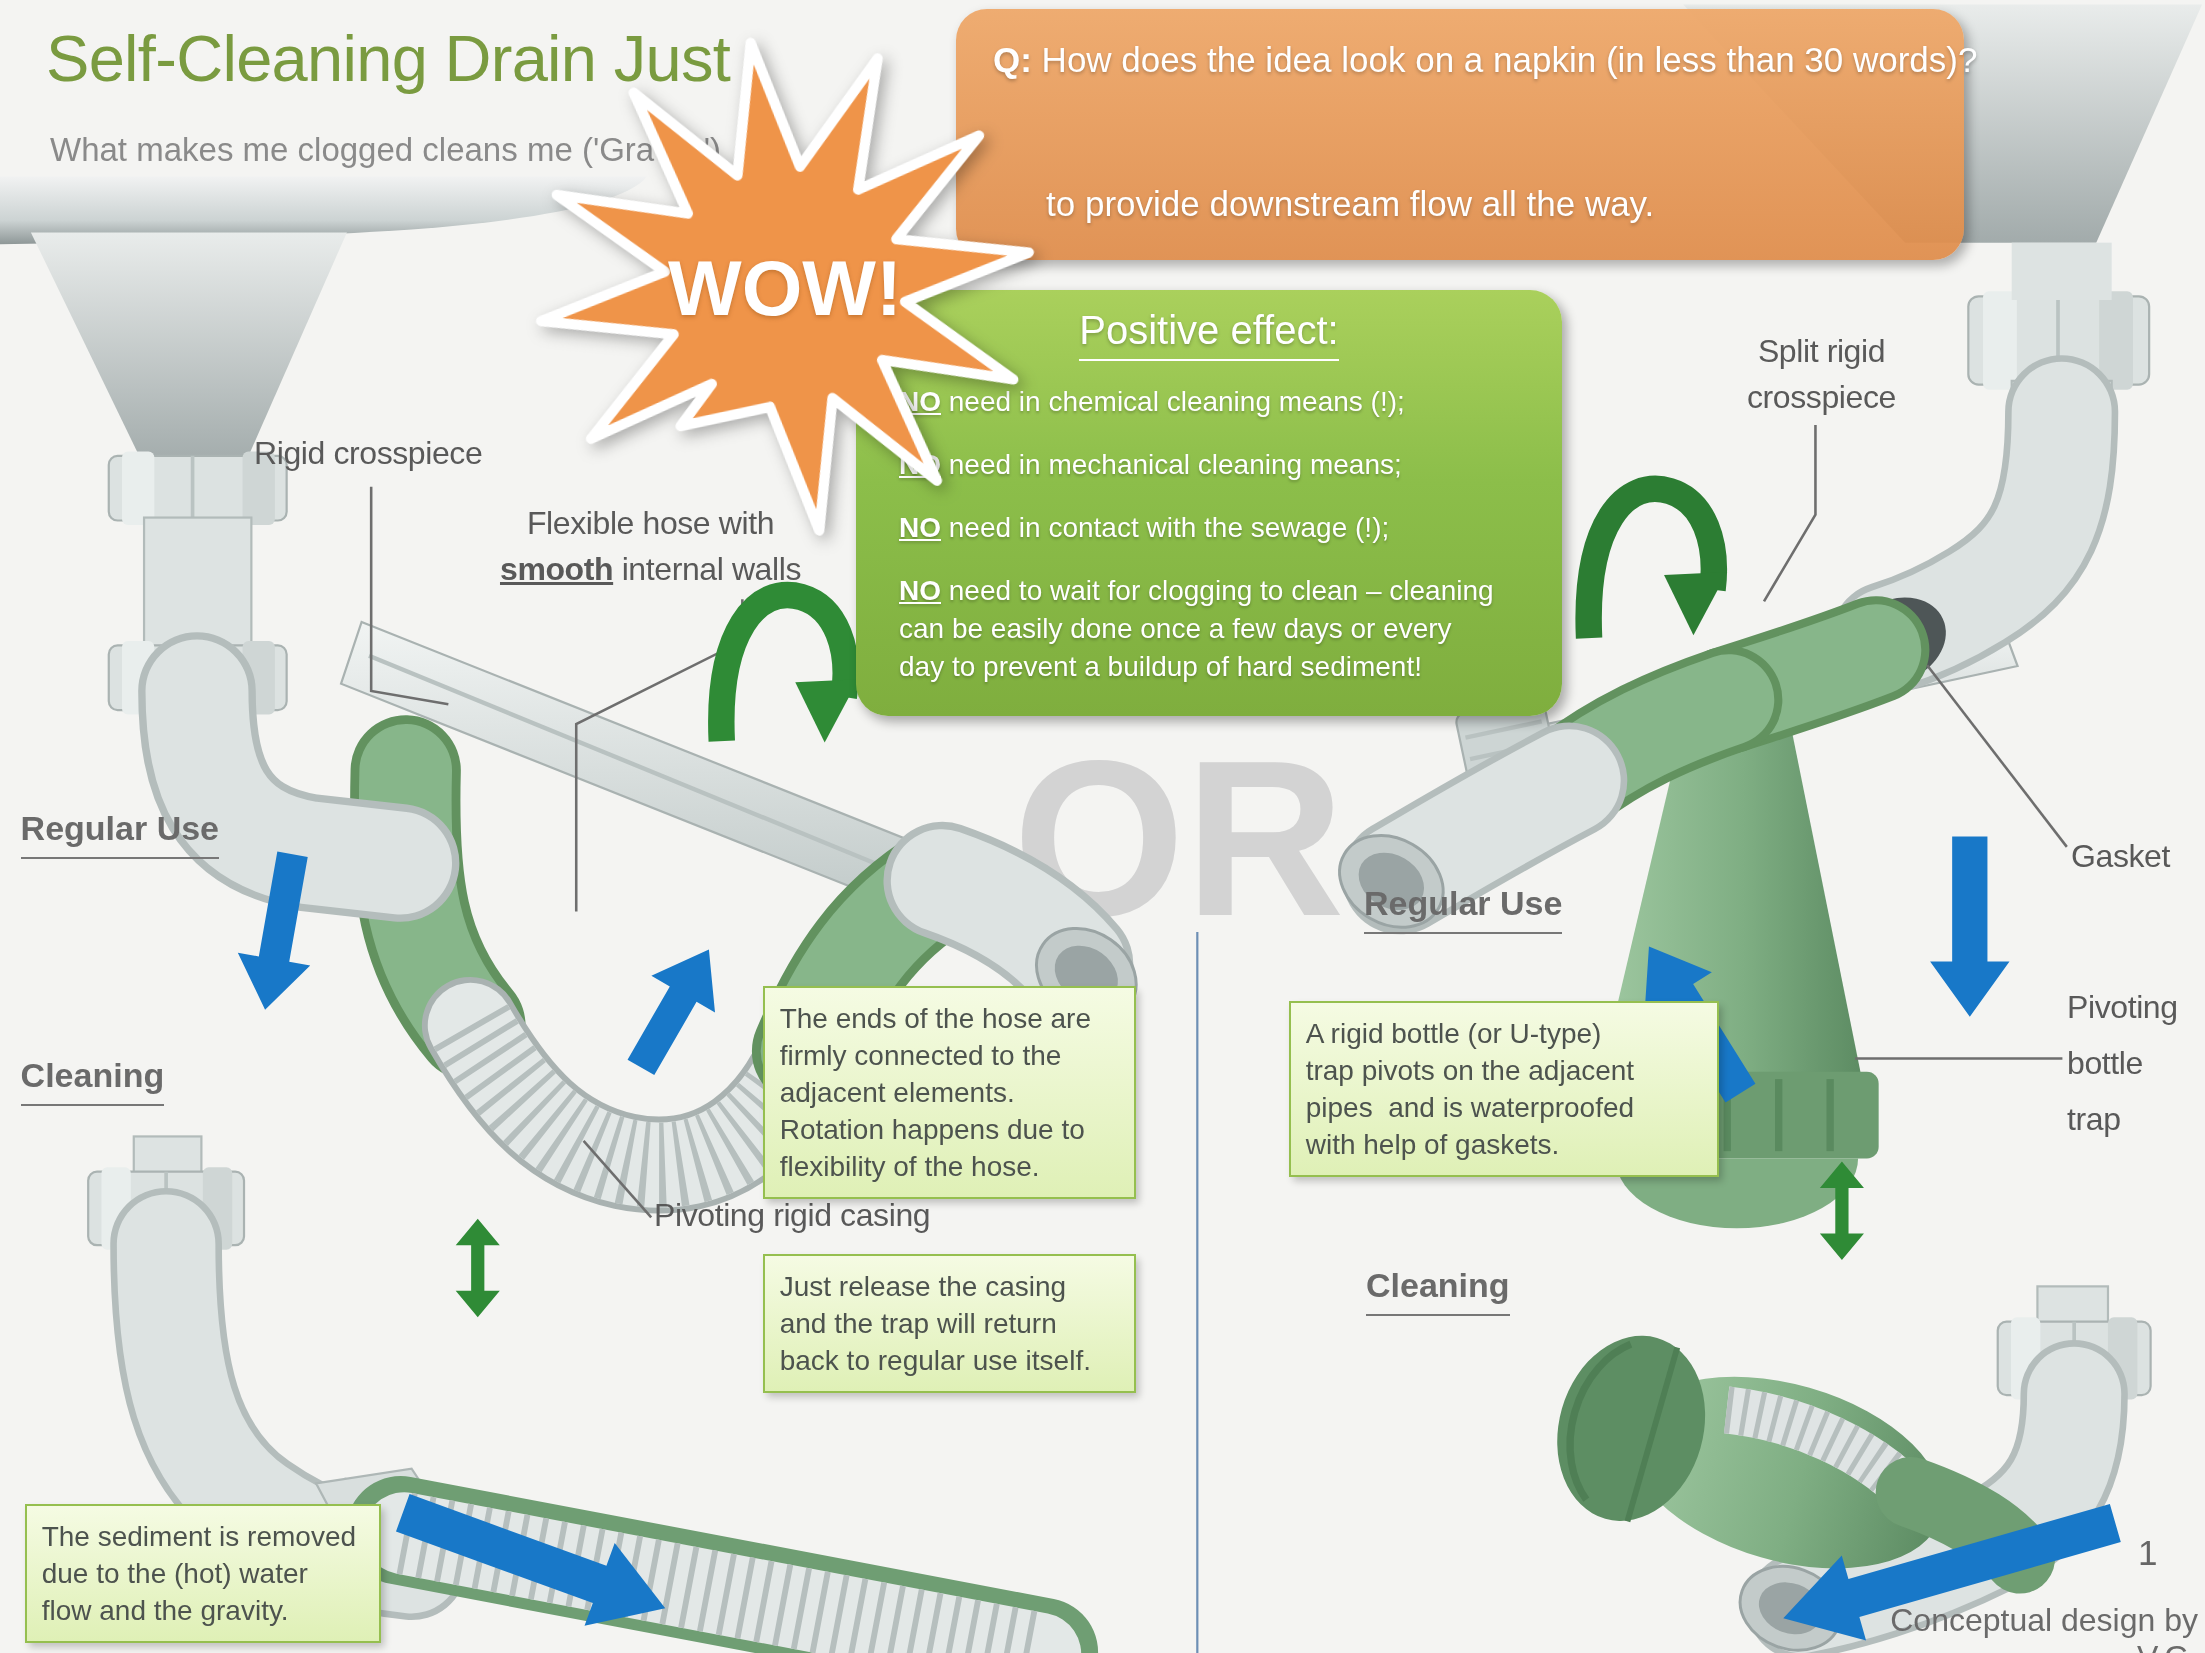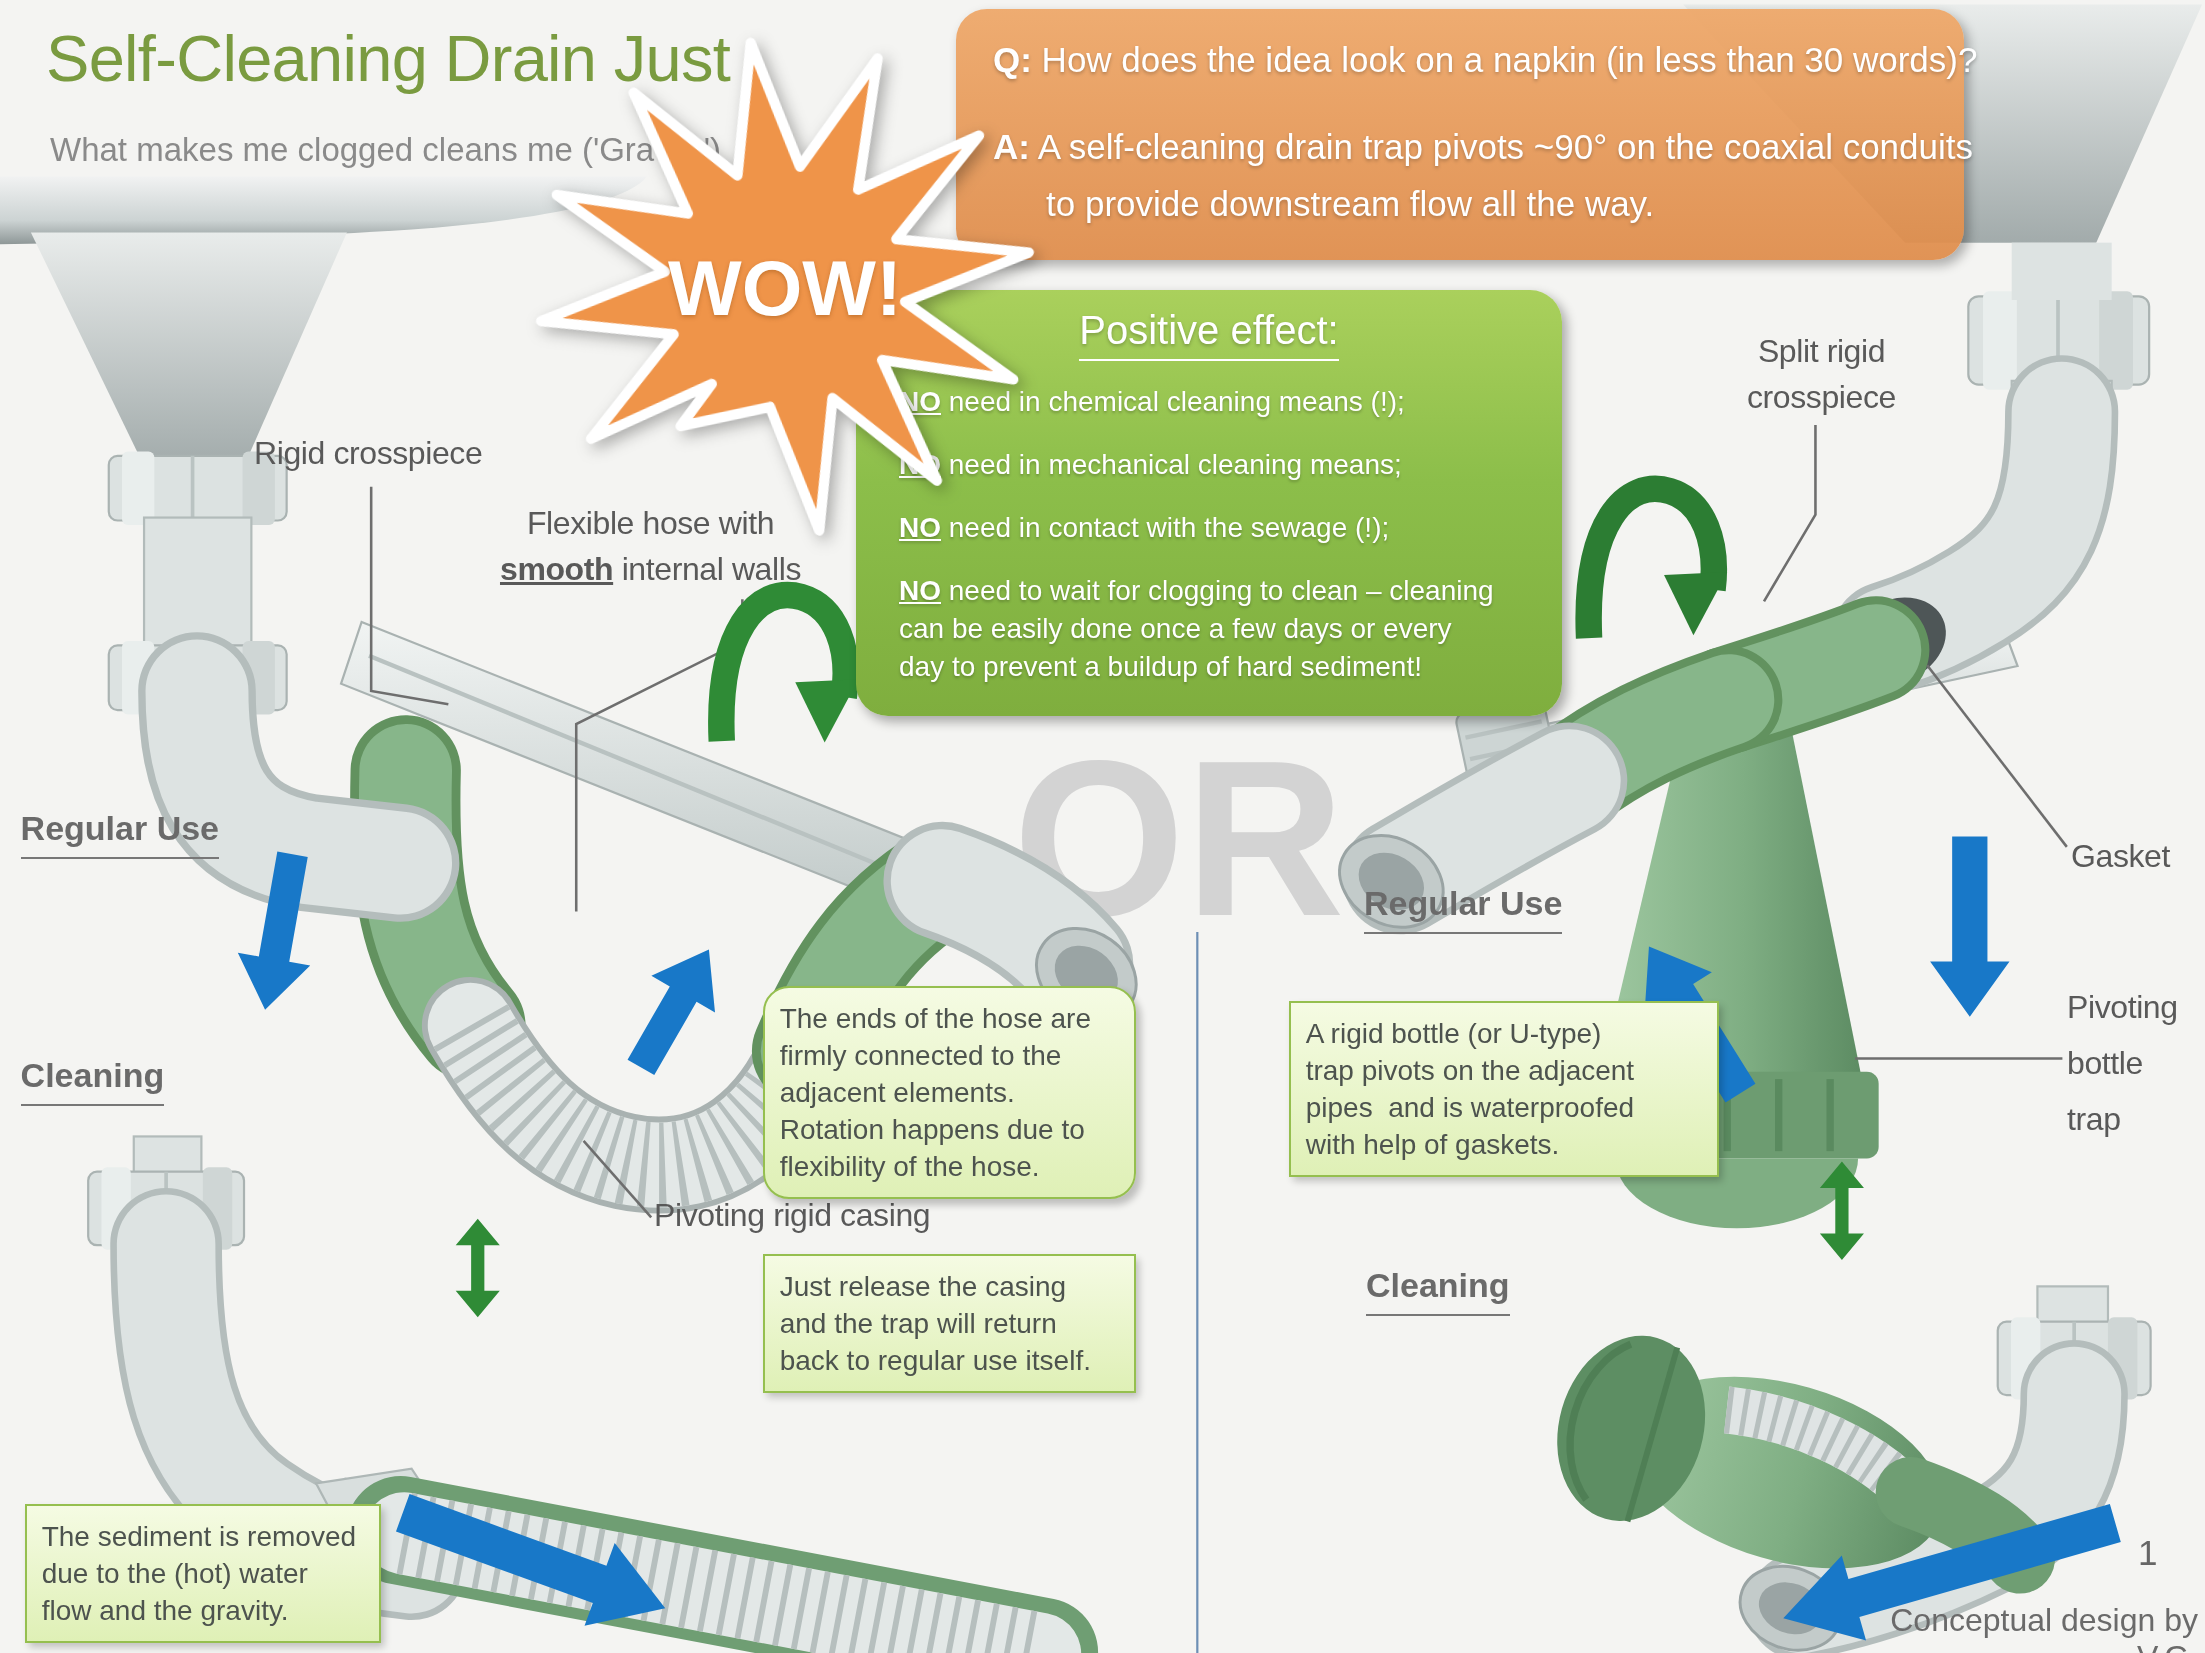--- a/index.html
+++ b/index.html
@@ -271,39 +271,38 @@
 
 <div class="abs label" style="left:1700px;top:328px;width:243px;text-align:center;line-height:46px;">Split rigid
 crosspiece</div>
 <div class="abs label" style="left:2071px;top:838px;">Gasket</div>
 <div class="abs label" style="left:2067px;top:979px;line-height:56px;">Pivoting
 bottle
 trap</div>
 <div class="abs" style="left:1364px;top:884px;z-index:4;"><span class="heading">Regular Use</span></div>
 <div class="abs" style="left:1366px;top:1266px;z-index:4;"><span class="heading">Cleaning</span></div>
 
-<div class="note" style="left:763px;top:986px;width:340px;border-radius:26px;">The ends of the hose are
+<div class="note" style="left:763px;top:986px;width:340px;">The ends of the hose are
 firmly connected to the
 adjacent elements.
 Rotation happens due to
 flexibility of the hose.</div>
 <div class="note" style="left:763px;top:1254px;width:340px;">Just release the casing
 and the trap will return
 back to regular use itself.</div>
 <div class="note" style="left:25px;top:1504px;width:323px;">The sediment is removed
 due to the (hot) water
 flow and the gravity.</div>
 <div class="note" style="left:1289px;top:1001px;width:397px;">A rigid bottle (or U-type)
 trap pivots on the adjacent
 pipes  and is waterproofed
 with help of gaskets.</div>
 
 <div class="abs qbox">
   <div class="qline" style="left:37px;top:31px;"><span class="qb">Q:</span><span> How does the idea look on a napkin (in less than 30 words)?</span></div>
-  <div class="qline" style="left:37px;top:118px;"><span class="qb">A:</span><span> A self-cleaning drain trap pivots ~90° on the coaxial conduits</span></div>
   <div class="qline" style="left:90px;top:175px;">to provide downstream flow all the way.</div>
 </div>
 
 <div class="abs posbox">
   <div class="postitle"><span>Positive effect:</span></div>
   <div class="positem" style="top:93px;"><span class="no">NO</span><span> need in chemical cleaning means (!);</span></div>
   <div class="positem" style="top:156px;"><span class="no">NO</span><span> need in mechanical cleaning means;</span></div>
   <div class="positem" style="top:219px;"><span class="no">NO</span><span> need in contact with the sewage (!);</span></div>
   <div class="positem" style="top:282px;"><span class="no">NO</span><span> need to wait for clogging to clean – cleaning
 can be easily done once a few days or every

